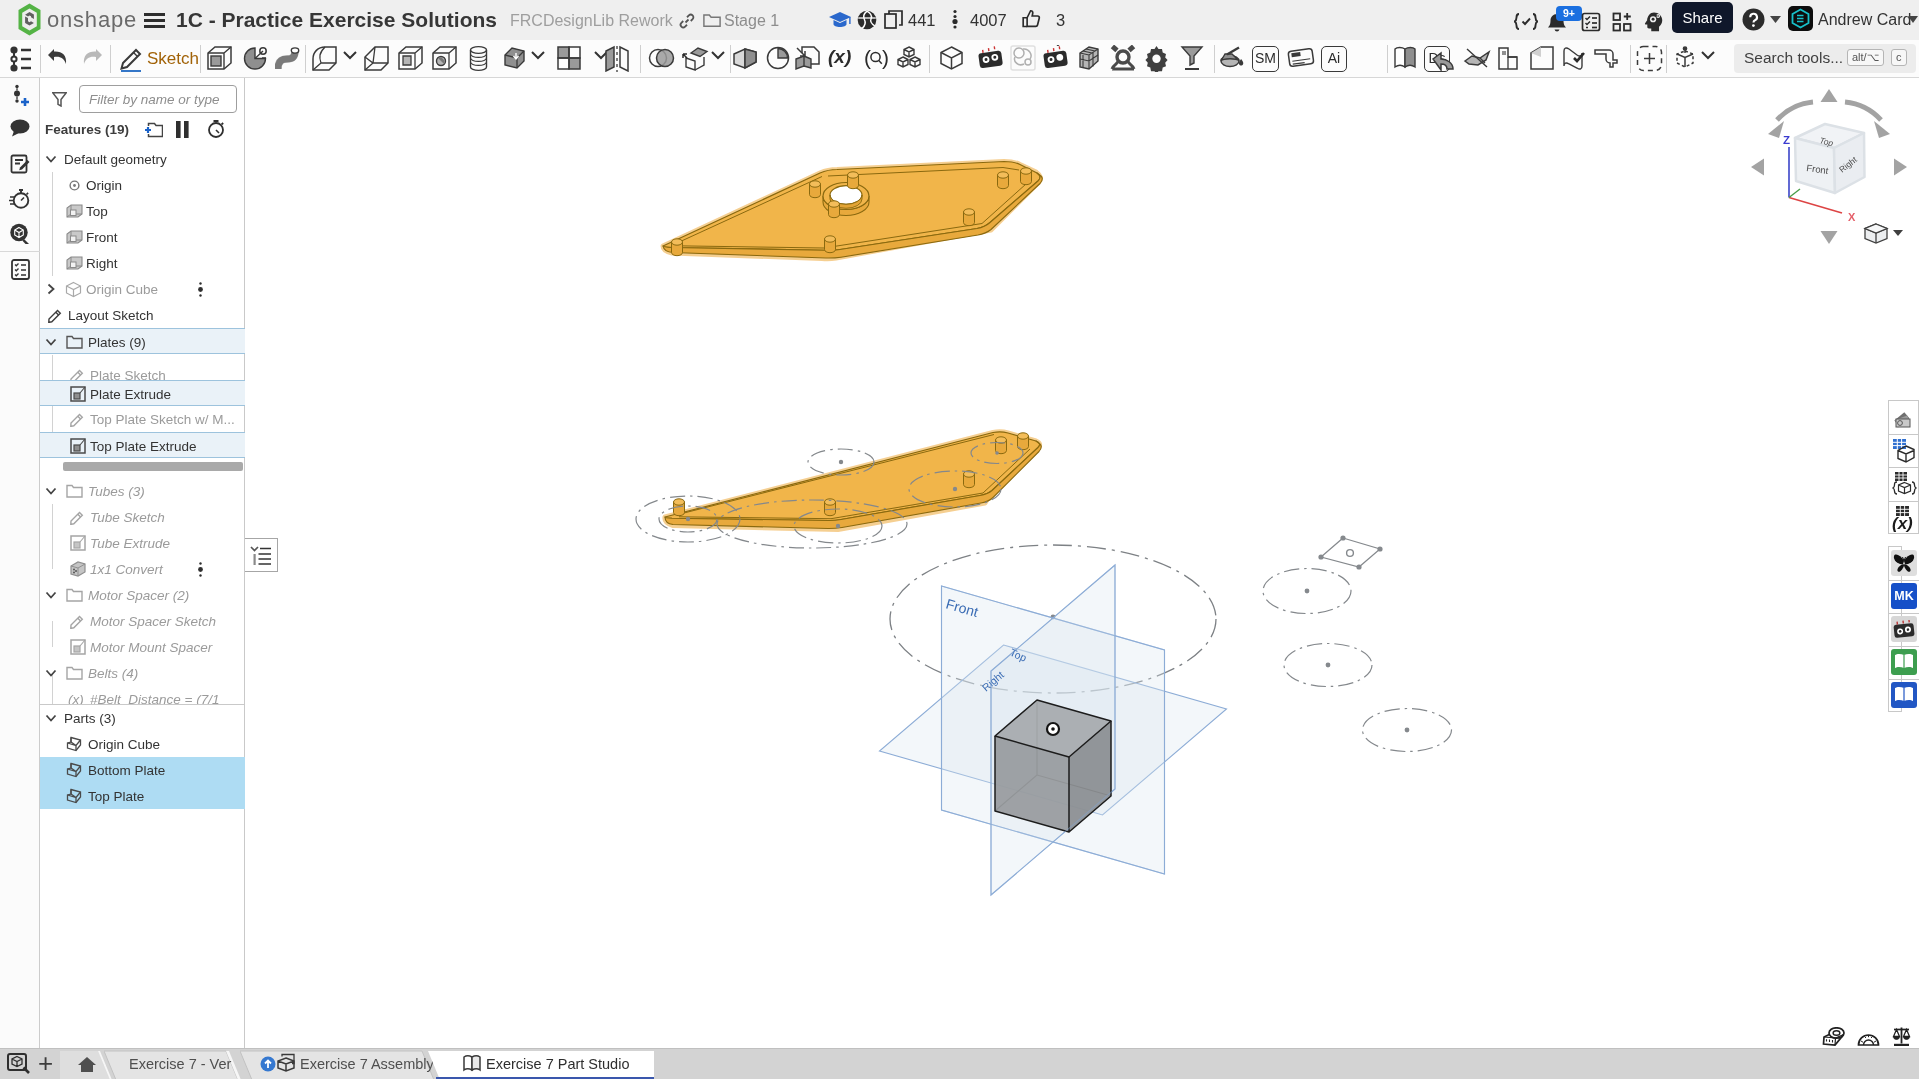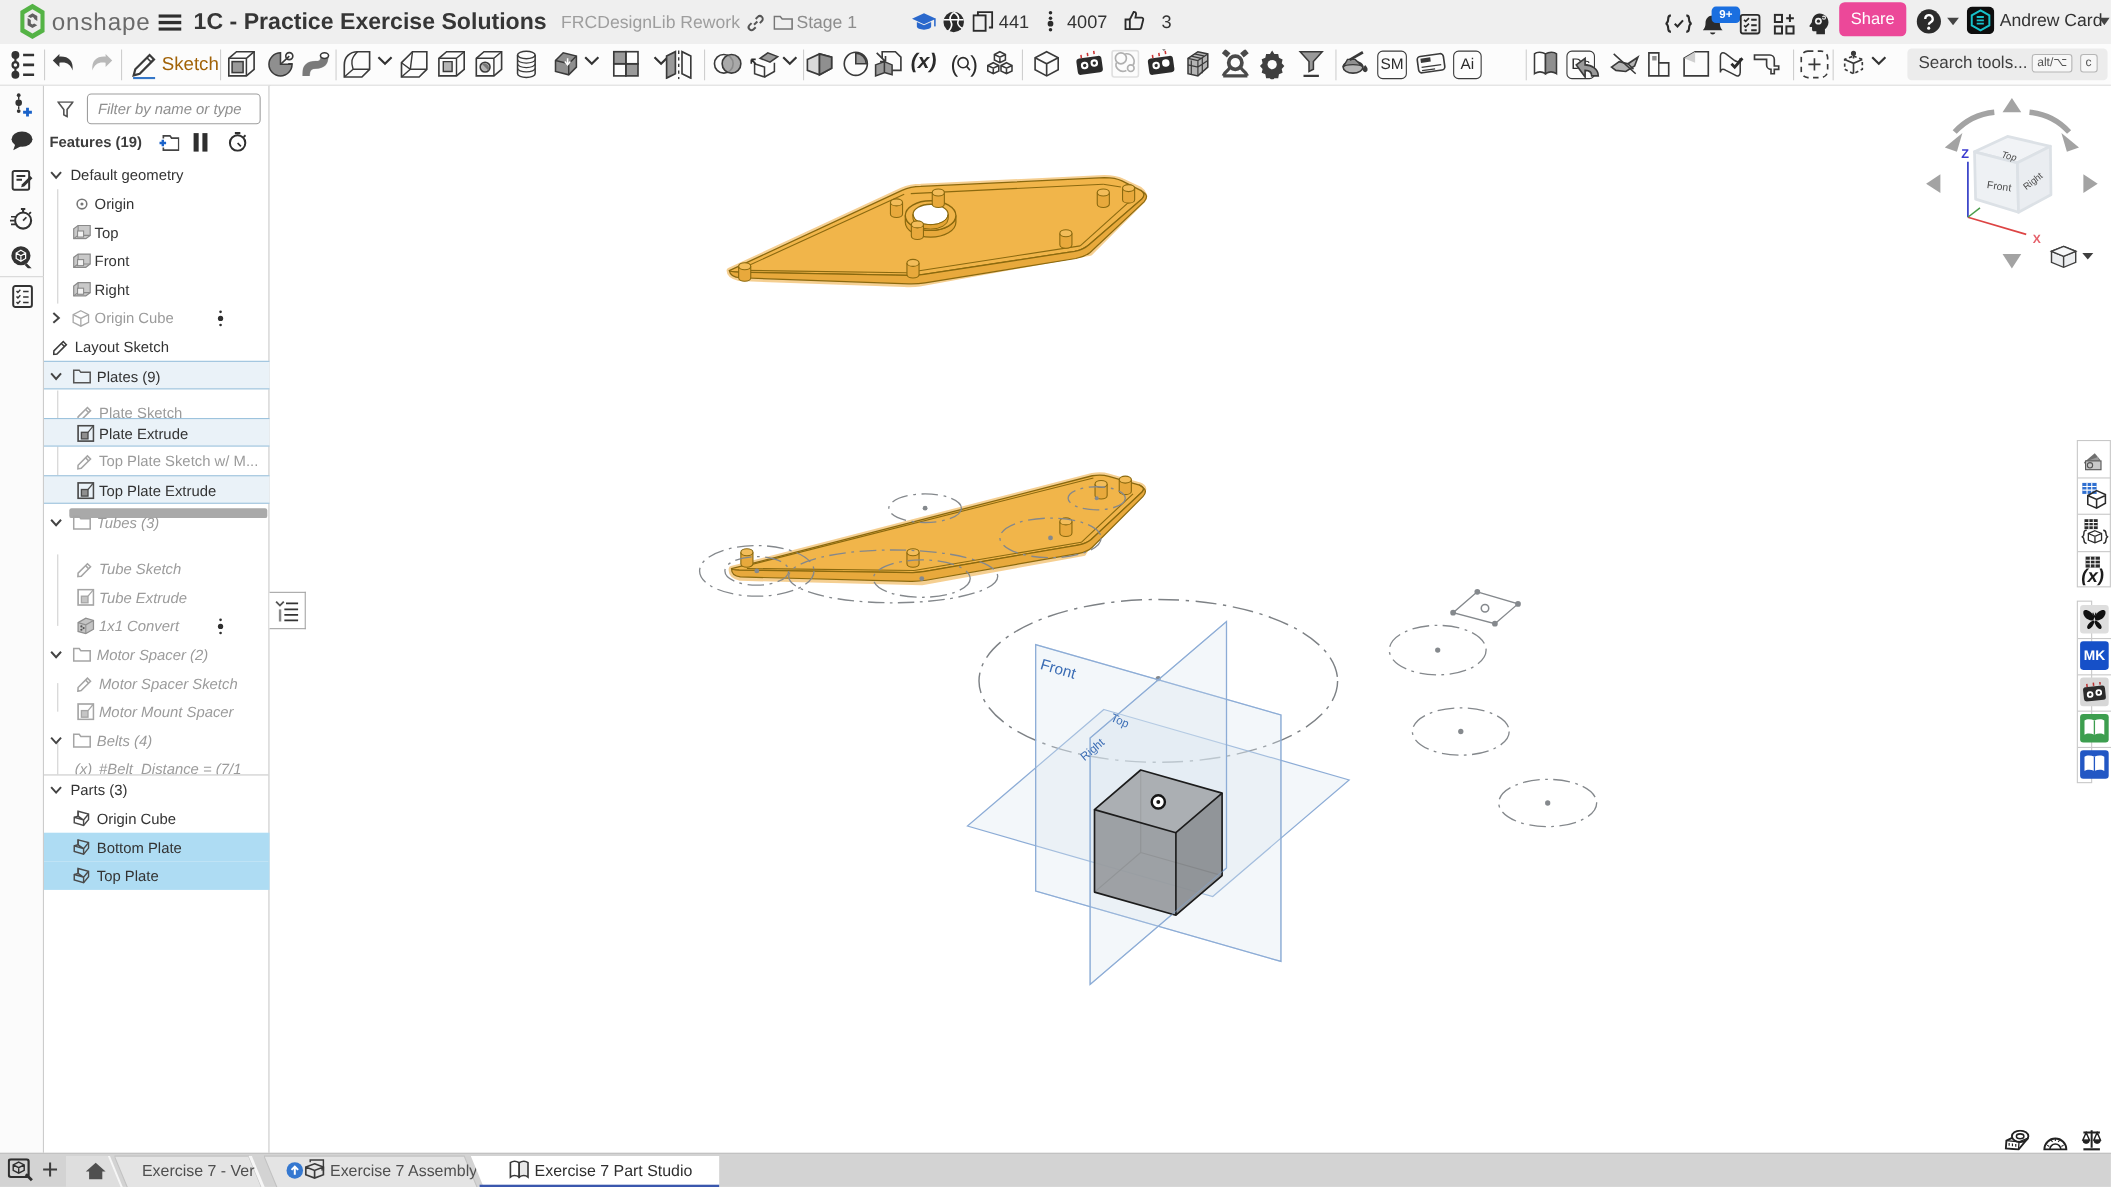--- a/index.html
+++ b/index.html
@@ -122,21 +122,21 @@
         <circle cx="16.5" cy="5.5" r="2.1"></circle>
       </g>
     <g fill="#2b2b2b">
         <circle cx="11" cy="9" r="1.6"></circle>
         <circle cx="16.5" cy="5.5" r="0.9"></circle>
       </g>
     <g stroke="#2b2b2b" stroke-width="1.4">
         <path d="M11 4.6 v-1.4 M11 13.4 v1.4 M6.6 9 H5.2 M15.4 9 h1.4 M7.9 5.9 l-1 -1 M14.1 5.9 l1 -1 M7.9 12.1 l-1 1 M14.1 12.1 l1 1"></path>
       </g>
   </svg>
-  <div class="abs" style="left:1672px;top:2px;width:61px;height:31px;background:#ec4899;border-radius:5px;color:#fff;font-size:15px;text-align:center;line-height:31px;">Share</div>
+  <div class="abs" style="left:1672px;top:2px;width:61px;height:31px;background:#0f172a;border-radius:5px;color:#fff;font-size:15px;text-align:center;line-height:31px;">Share</div>
 
   <svg class="abs" style="left:1742px;top:8px" width="23" height="23" viewBox="0 0 23 23">
     <circle cx="11.5" cy="11.5" r="11" fill="#2b2b2b"></circle>
     <path d="M8.2 9.2 a3.4 3.4 0 1 1 4.8 3.1 c-1.2 0.55 -1.5 1.1 -1.5 2.2" fill="none" stroke="#fff" stroke-width="2.1"></path>
     <circle cx="11.4" cy="17.6" r="1.4" fill="#fff"></circle>
   </svg>
   <svg class="abs" style="left:1770px;top:16px" width="11" height="7" viewBox="0 0 11 7">
       <path d="M0 0 h11 L5.5 7 Z" fill="#444"></path>
     </svg>
 
@@ -600,21 +600,21 @@
   </div>
   <div class="row hl" style="top:354px">
     <svg class="abs" style="left:30px;top:5px" width="16" height="16" viewBox="0 0 16 16">
         <rect x="1" y="1" width="14" height="14" fill="none" stroke="#4a4a4a" stroke-width="1.5"></rect>
         <rect x="4" y="7" width="6" height="6" fill="#8f8f8f" stroke="#4a4a4a" stroke-width="1.2"></rect>
         <path d="M10 7 L15 1" stroke="#4a4a4a" stroke-width="1.1"></path>
       </svg>
     <span class="txt" style="left:50px">Top Plate Extrude</span>
   </div>
   <div class="abs" style="left:23px;top:384px;width:180px;height:9px;background:#a9a9a9;border-radius:2px;"></div>
-  <div class="row" style="top:384px">
+  <div class="row" style="top:400px">
     <svg class="abs" style="left:5px;top:9px" width="12" height="9" viewBox="0 0 12 9">
         <path d="M1.5 1.5 l4.5 5 l4.5-5" stroke="#444" stroke-width="1.8" fill="none"></path>
       </svg>
     <svg class="abs" style="left:26px;top:6px" width="17" height="14" viewBox="0 0 17 14" fill="none" stroke="#a5a5a5" stroke-width="1.4">
         <path d="M1 13 V1.5 h5 l1.5 2 H16 V13 Z"></path>
       </svg>
     <span class="txt ital" style="left:48px">Tubes (3)</span>
   </div>
   <div class="row" style="top:426px">
     <svg class="abs" style="left:30px;top:6px" width="15" height="15" viewBox="0 0 15 15" fill="none" stroke="#a5a5a5" stroke-width="1.4">

